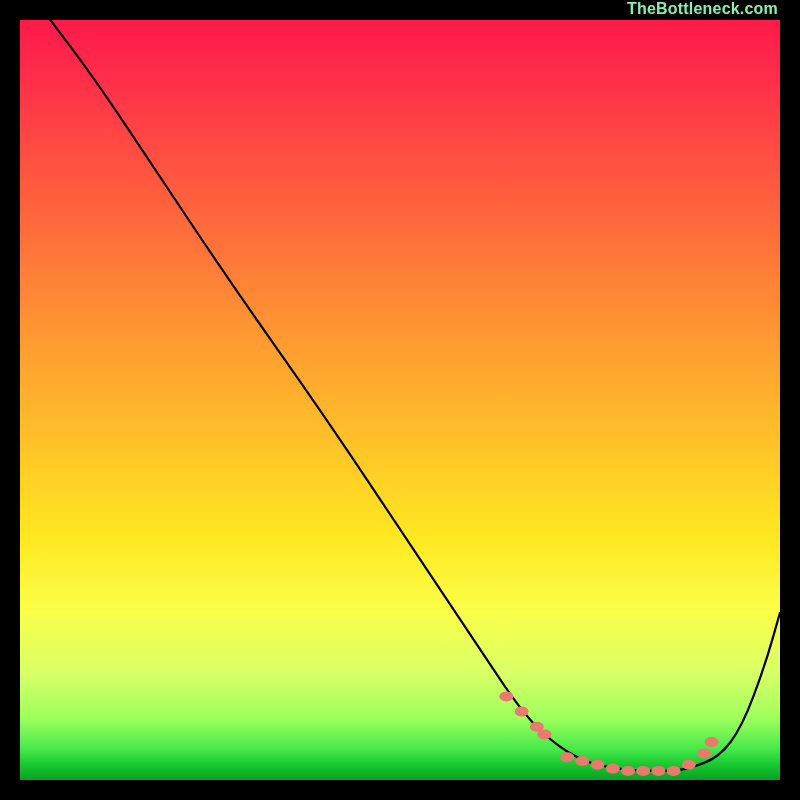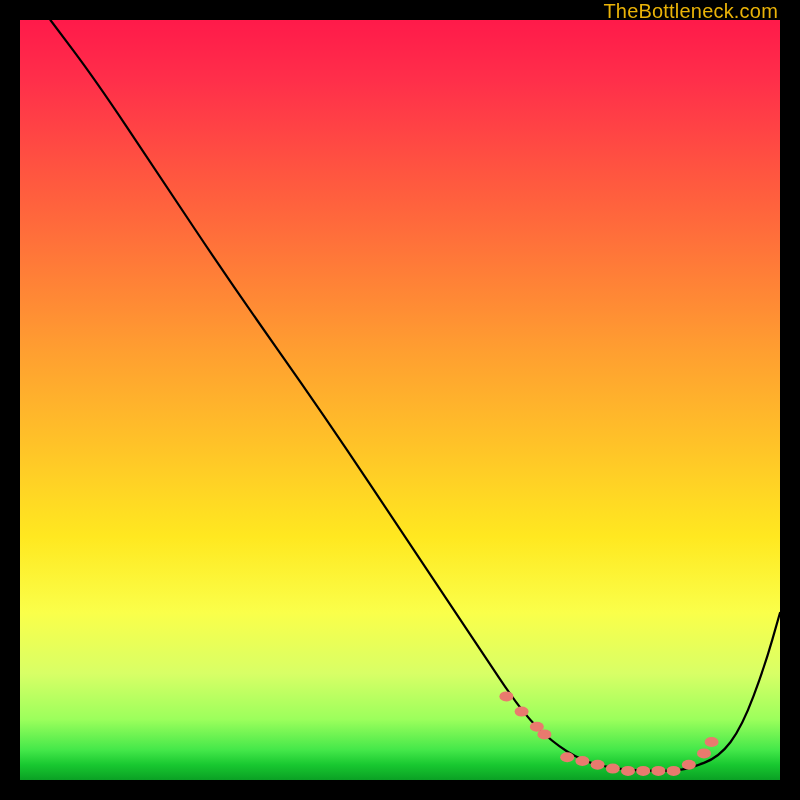--- a/index.html
+++ b/index.html
@@ -39,23 +39,23 @@
       #9cff5c 92%,
       #45e84a 96%,
       #18c830 98%,
       #0aa024 100%
     );
   }
   .watermark {
     position: absolute;
     top: 0px;
     right: 22px;
-    font-size: 20px;
-    font-weight: 400;
-    color: #eab308;
+    font-size: 16px;
+    font-weight: 700;
+    color: #86efac;
     letter-spacing: 0.2px;
     user-select: none;
   }
   svg.curve {
     position: absolute;
     left: 20px;
     top: 20px;
     width: 760px;
     height: 760px;
   }

